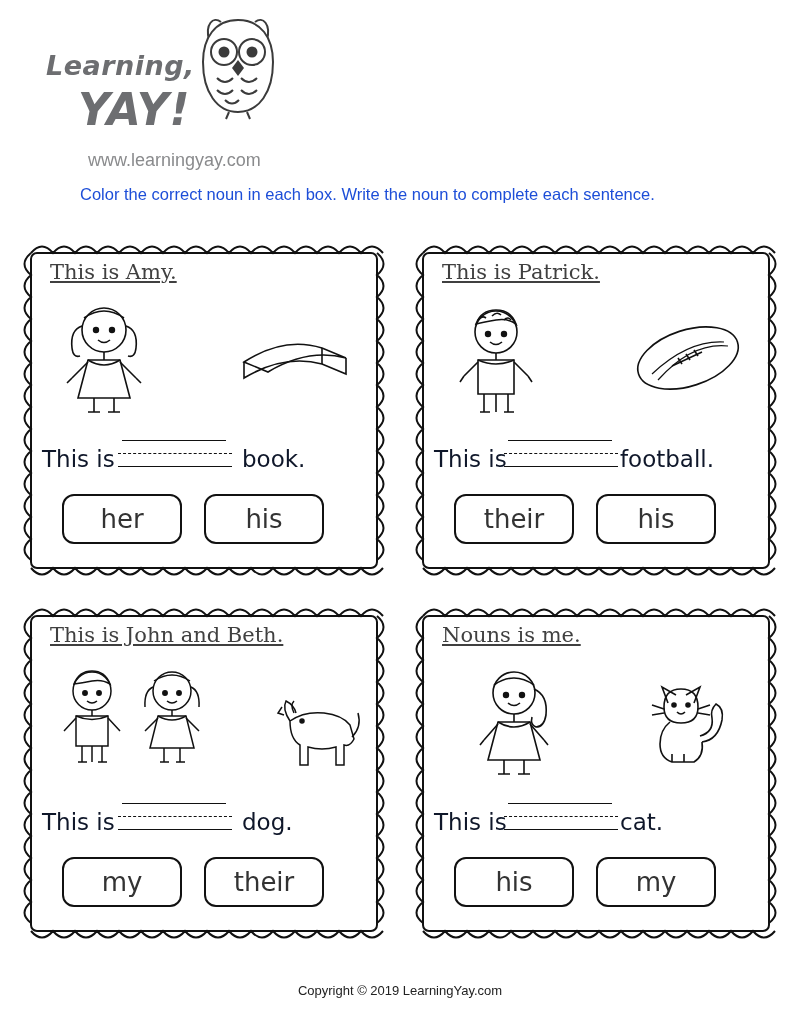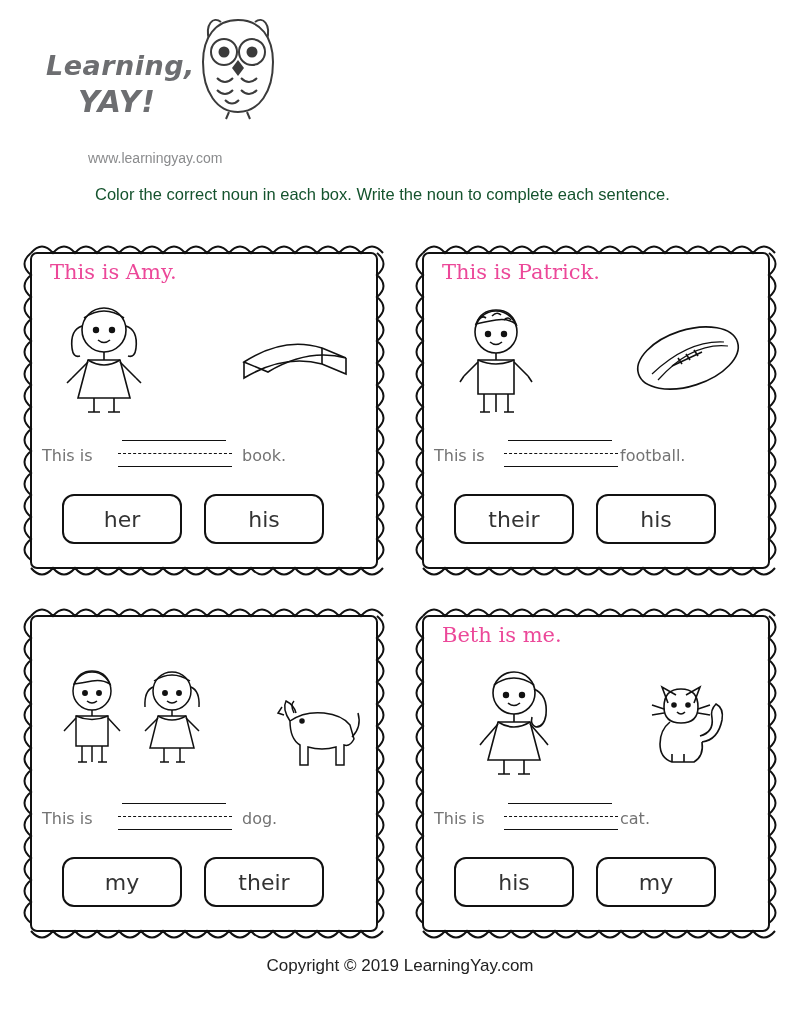--- a/index.html
+++ b/index.html
@@ -37,29 +37,29 @@
     font-size: 27px;
     color: #6d6e71;
     letter-spacing: 0.5px;
   }
   .logo-yay {
     position: absolute;
     left: 38px; top: 72px;
     font-family: "DejaVu Sans", sans-serif;
     font-style: italic;
     font-weight: bold;
-    font-size: 30px;
+    font-size: 44px;
     color: #6d6e71;
     letter-spacing: 1px;
   }
   .logo-url {
     position: absolute;
     left: 48px; top: 138px;
     font-family: "Liberation Sans", sans-serif;
-    font-size: 14px;
+    font-size: 18px;
     color: #8a8b8d;
   }
   .owl {
     position: absolute;
     left: 155px; top: 0px;
     width: 86px; height: 108px;
   }
 
   .worksheet-title {
     position: absolute;
@@ -86,22 +86,21 @@
     margin-left: 2px;
   }
 
   .instructions {
     position: absolute;
     left: 80px; top: 182px;
     width: 640px;
     font-family: "Liberation Sans", sans-serif;
     font-size: 16.5px;
     line-height: 25px;
-    color: #14532d;
-    margin-left: 15px;
+    color: #1d4ed8;
   }
 
   
   .grid {
     position: absolute;
     left: 14px; top: 238px;
     width: 772px; height: 720px;
   }
   .card {
     position: absolute;
@@ -122,38 +121,39 @@
     position: absolute;
     left: 18px; top: 16px;
     width: 344px; height: 313px;
   }
 
   .prompt {
     position: absolute;
     left: 18px; top: 6px;
     font-family: "DejaVu Serif", serif;
     font-size: 21px;
-    color: #ec4899;
+    color: #404040;
     white-space: nowrap;
+    text-decoration: underline;
   }
 
   .art {
     position: absolute;
     left: 12px; top: 42px;
     width: 320px; height: 128px;
   }
 
   .sentence {
     position: absolute;
     left: 8px; top: 184px;
     width: 330px;
     height: 40px;
     font-family: "DejaVu Sans", sans-serif;
-    font-size: 16px;
-    color: #737373;
+    font-size: 23px;
+    color: #0f172a;
     white-space: nowrap;
   }
   .sent-pre {
     position: absolute;
     left: 2px; top: 8px;
   }
   .blank {
     position: absolute;
     top: -2px;
     width: 116px;
@@ -190,35 +190,35 @@
   .choice {
     position: absolute;
     top: 0;
     width: 120px; height: 50px;
     border: 2px solid #111;
     border-radius: 12px;
     display: flex;
     align-items: center;
     justify-content: center;
     font-family: "DejaVu Sans", sans-serif;
-    font-size: 22px;
+    font-size: 26px;
     color: #333;
     background: #fff;
   }
   .choice.a { left: 16px; }
   .choice.b { left: 158px; }
 
   
   .footer {
     position: absolute;
-    left: 0; top: 956px;
+    left: 0; top: 981px;
     width: 800px;
     text-align: center;
     font-family: "Liberation Sans", sans-serif;
-    font-size: 17px;
+    font-size: 13px;
     line-height: 19px;
     color: #222;
   }
 
   svg { display: block; overflow: visible; }
 </style>
 </head>
 <body>
 
 <div class="page">
@@ -387,20 +387,21 @@
           <g fill="none" stroke="#111" stroke-width="2">
             <rect x="17" y="15" width="346" height="315" rx="6"></rect>
             <path d="M17 15 q11 -13 22 0 q11 -13 22 0 q11 -13 22 0 q11 -13 22 0 q11 -13 22 0 q11 -13 22 0 q11 -13 22 0 q11 -13 22 0 q11 -13 22 0 q11 -13 22 0 q11 -13 22 0 q11 -13 22 0 q11 -13 22 0 q11 -13 22 0 q11 -13 22 0 q11 -13 22 0"></path>
             <path d="M17 330 q11 13 22 0 q11 13 22 0 q11 13 22 0 q11 13 22 0 q11 13 22 0 q11 13 22 0 q11 13 22 0 q11 13 22 0 q11 13 22 0 q11 13 22 0 q11 13 22 0 q11 13 22 0 q11 13 22 0 q11 13 22 0 q11 13 22 0 q11 13 22 0"></path>
             <path d="M17 15 q-13 11 0 22 q-13 11 0 22 q-13 11 0 22 q-13 11 0 22 q-13 11 0 22 q-13 11 0 22 q-13 11 0 22 q-13 11 0 22 q-13 11 0 22 q-13 11 0 22 q-13 11 0 22 q-13 11 0 22 q-13 11 0 22 q-13 11 0 21"></path>
             <path d="M363 15 q13 11 0 22 q13 11 0 22 q13 11 0 22 q13 11 0 22 q13 11 0 22 q13 11 0 22 q13 11 0 22 q13 11 0 22 q13 11 0 22 q13 11 0 22 q13 11 0 22 q13 11 0 22 q13 11 0 22 q13 11 0 21"></path>
           </g>
         </svg>
       </div>
       <div class="card-inner">
+        <div class="prompt">This is John and Beth.</div>
 
         <div class="art">
           <svg viewBox="0 0 320 128" width="320" height="128">
             <g fill="none" stroke="#111" stroke-width="1.5">
 
               <g>
                 <circle cx="48" cy="32" r="19"></circle>
                 <path d="M30 25 q5 -13 18 -13 q13 0 18 13 q-8 -5 -18 -3 q-10 2 -18 3 Z"></path>
                 <circle cx="41" cy="34" r="2.2" fill="#111"></circle>
                 <circle cx="55" cy="34" r="2.2" fill="#111"></circle>
@@ -463,21 +464,21 @@
           <g fill="none" stroke="#111" stroke-width="2">
             <rect x="17" y="15" width="346" height="315" rx="6"></rect>
             <path d="M17 15 q11 -13 22 0 q11 -13 22 0 q11 -13 22 0 q11 -13 22 0 q11 -13 22 0 q11 -13 22 0 q11 -13 22 0 q11 -13 22 0 q11 -13 22 0 q11 -13 22 0 q11 -13 22 0 q11 -13 22 0 q11 -13 22 0 q11 -13 22 0 q11 -13 22 0 q11 -13 22 0"></path>
             <path d="M17 330 q11 13 22 0 q11 13 22 0 q11 13 22 0 q11 13 22 0 q11 13 22 0 q11 13 22 0 q11 13 22 0 q11 13 22 0 q11 13 22 0 q11 13 22 0 q11 13 22 0 q11 13 22 0 q11 13 22 0 q11 13 22 0 q11 13 22 0 q11 13 22 0"></path>
             <path d="M17 15 q-13 11 0 22 q-13 11 0 22 q-13 11 0 22 q-13 11 0 22 q-13 11 0 22 q-13 11 0 22 q-13 11 0 22 q-13 11 0 22 q-13 11 0 22 q-13 11 0 22 q-13 11 0 22 q-13 11 0 22 q-13 11 0 22 q-13 11 0 21"></path>
             <path d="M363 15 q13 11 0 22 q13 11 0 22 q13 11 0 22 q13 11 0 22 q13 11 0 22 q13 11 0 22 q13 11 0 22 q13 11 0 22 q13 11 0 22 q13 11 0 22 q13 11 0 22 q13 11 0 22 q13 11 0 22 q13 11 0 21"></path>
           </g>
         </svg>
       </div>
       <div class="card-inner">
-        <div class="prompt">Beth is me.</div>
+        <div class="prompt">Nouns is me.</div>
 
         <div class="art">
           <svg viewBox="0 0 320 128" width="320" height="128">
             <g fill="none" stroke="#111" stroke-width="1.6">
 
               <g>
                 <circle cx="78" cy="34" r="21"></circle>
                 <path d="M58 26 q20 -14 40 0"></path>
                 <path d="M98 30 q14 6 12 26 q-2 12 -10 12 q-6 -2 -4 -10"></path>
                 <circle cx="70" cy="36" r="2.4" fill="#111"></circle>

